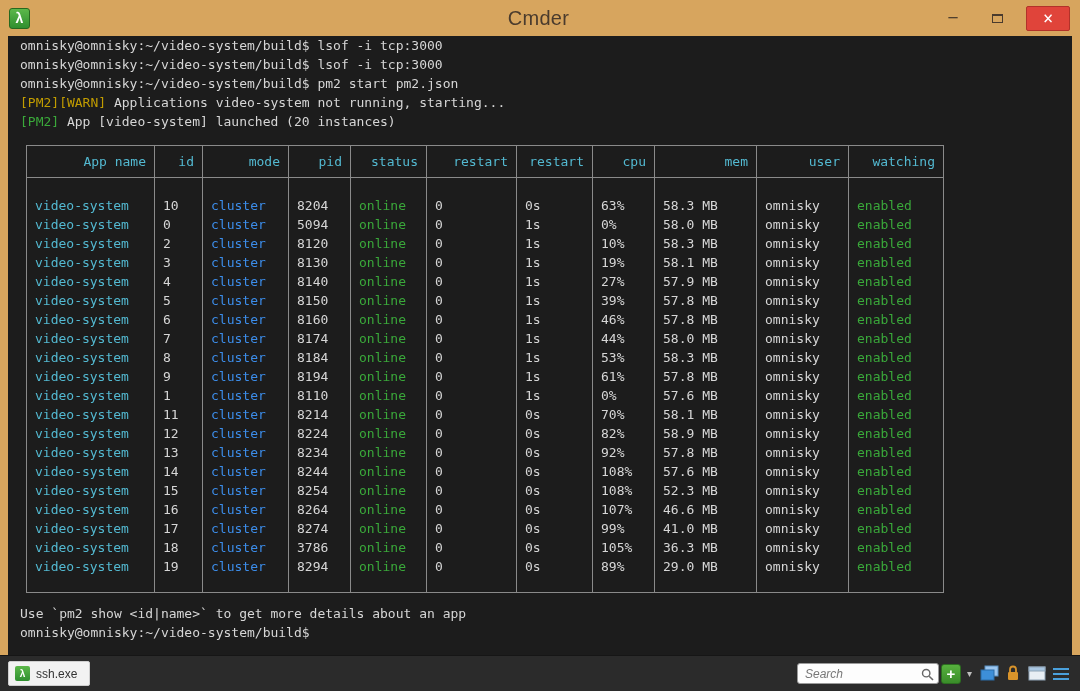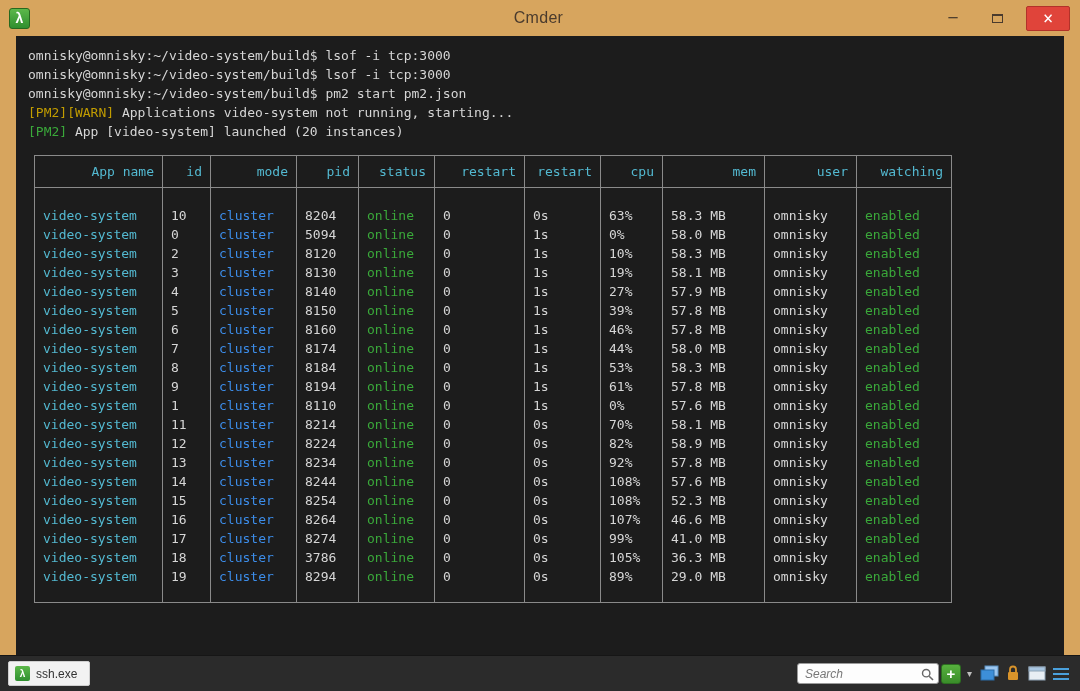--- a/index.html
+++ b/index.html
@@ -19,30 +19,30 @@
   html,body{width:1080px;height:691px;overflow:hidden;}
   body{font-family:"Liberation Sans",sans-serif;background:var(--term-bg);}
   .window{width:1080px;height:691px;display:flex;flex-direction:column;background:var(--titlebar);}
 
   
   .titlebar{height:36px;flex:0 0 36px;position:relative;display:flex;align-items:center;background:var(--titlebar);}
   .app-icon{width:21px;height:21px;margin-left:9px;border-radius:3px;
     background:linear-gradient(#5cb84a,#2f8f2f);border:1px solid #27691f;
     color:#fff;font-weight:bold;font-size:14px;line-height:19px;text-align:center;}
   .title{position:absolute;left:0;right:3px;text-align:center;color:var(--title-text);
-    font-size:16px;letter-spacing:.3px;}
+    font-size:20px;letter-spacing:.3px;}
   .winbtns{margin-left:auto;display:flex;align-items:center;gap:14px;margin-right:10px;z-index:2;}
   .winbtn{width:30px;height:24px;display:flex;align-items:center;justify-content:center;
     color:var(--title-text);font-family:"DejaVu Sans Mono",monospace;font-size:15px;cursor:default;}
   .winbtn.close{width:44px;height:25px;background:var(--red);border-radius:2px;
     color:#fff;font-size:17px;border:1px solid #b23229;}
   .max-box{display:inline-block;width:11px;height:9px;border:1px solid var(--title-text);border-top-width:2px;}
 
   
-  .terminal{flex:1 1 auto;background:var(--term-bg);margin:0 16px;padding:10px 12px 0 12px;
+  .terminal{flex:1 1 auto;background:var(--term-bg);margin:0 8px;padding:0 12px 0 12px;
     font-family:"DejaVu Sans Mono",monospace;font-size:13px;color:var(--text);overflow:hidden;}
   .tline{line-height:19px;white-space:pre;}
   .c-warn{color:var(--yellow);}
   .c-ok{color:var(--green);}
 
   
   table.pm2{border-collapse:collapse;table-layout:fixed;width:917px;margin:14px 0 11px 6px;
     border:1px solid var(--tbl-border);font-size:13px;}
   table.pm2 th{font-weight:normal;text-align:right;color:var(--cyan);
     padding:8px 8px;border-bottom:1px solid var(--tbl-border);
@@ -394,20 +394,24 @@
             <td>0</td>
             <td>0s</td>
             <td>89%</td>
             <td>29.0 MB</td>
             <td>omnisky</td>
             <td class="col-watch">enabled</td>
           </tr>
         </tbody>
     </table>
 
+    <div>
+        <div class="tline"><span>Use `pm2 show &lt;id|name&gt;` to get more details about an app</span></div>
+        <div class="tline"><span>omnisky@omnisky:~/video-system/build$</span></div>
+      </div>
   </div>
 
   <div class="statusbar">
     <div class="console-tab">
       <span class="tab-lambda">λ</span>
       <span>ssh.exe</span>
     </div>
 
     <div class="sb-right">
       <div class="searchwrap">

